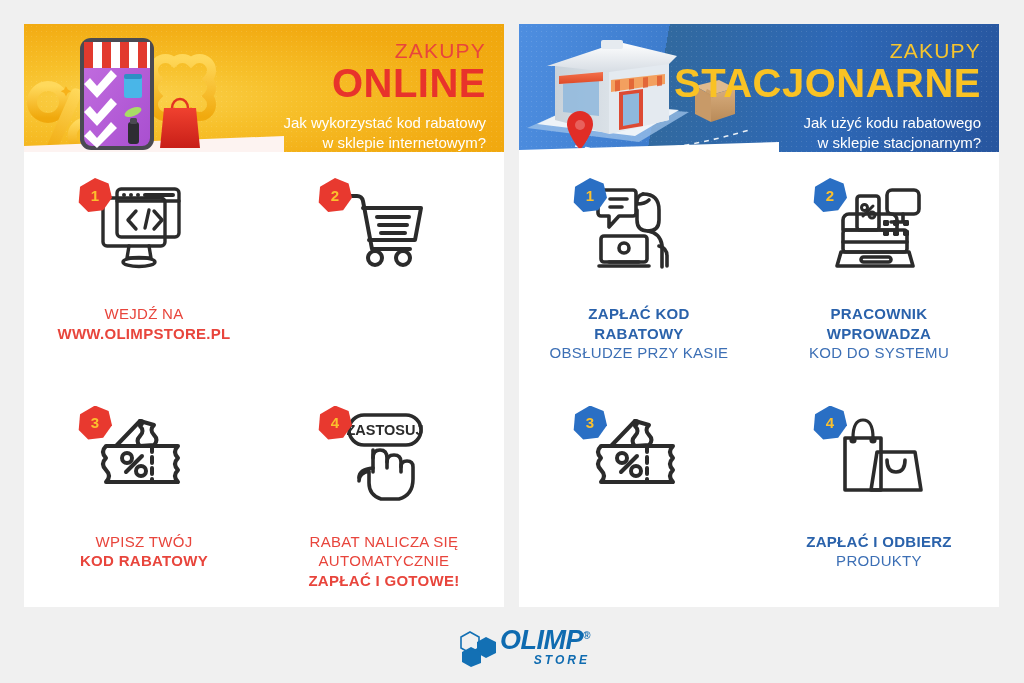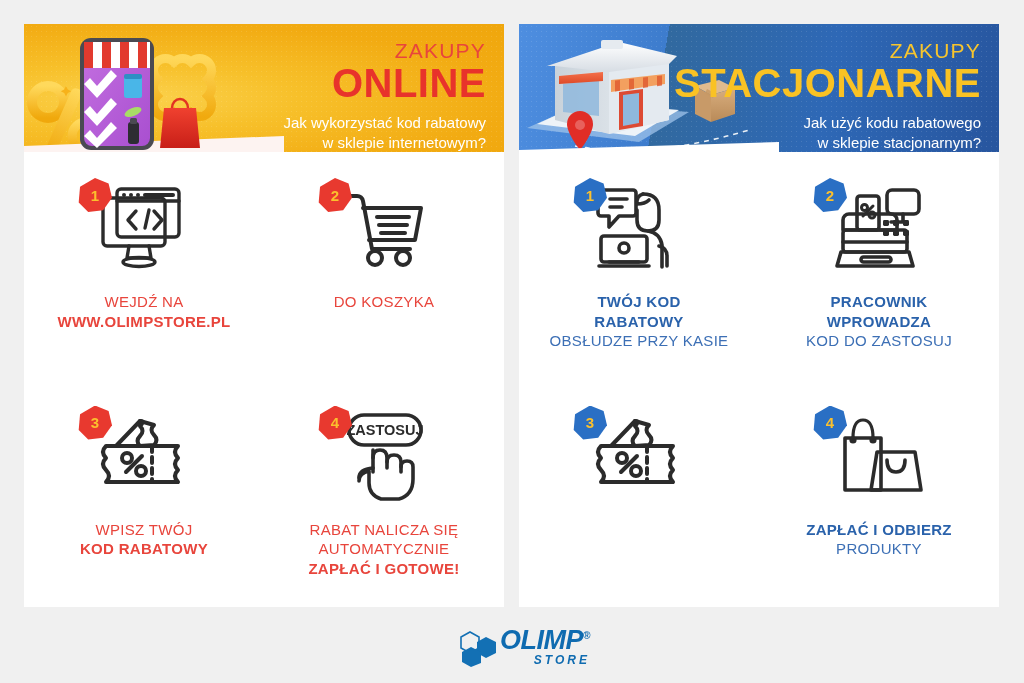--- a/index.html
+++ b/index.html
@@ -43,21 +43,21 @@
   .step { position: relative; display: flex; flex-direction: column; align-items: center;
           justify-content: flex-start; padding-top: 28px; }
   .icon-wrap { position: relative; width: 140px; height: 100px; display: flex;
                align-items: center; justify-content: center; }
   .badge { position: absolute; left: 4px; top: -2px; width: 34px; height: 34px;
            display: flex; align-items: center; justify-content: center;
            font-size: 15px; font-weight: 700; color: #fbc02d;
            clip-path: polygon(50% 0%, 90% 16%, 100% 58%, 74% 95%, 30% 100%, 2% 72%, 6% 26%); }
   .badge-red  { background: #e8392f; }
   .badge-blue { background: #2a6fc4; }
-  .caption { margin-top: 12px; text-align: center; line-height: 1.3; }
+  .caption { margin-top: 24px; text-align: center; line-height: 1.3; }
   .cap-line { display: block; font-size: 15px; letter-spacing: .3px; }
   .bold { font-weight: 700; }
   .cap-red  { color: #e8453c; }
   .cap-blue { color: #3c6fb5; }
   .cap-blue.bold { color: #2a62ab; }
 
   
   .footer { position: absolute; left: 12px; top: 612px; width: 1024px; height: 71px;
             display: flex; align-items: center; justify-content: center; }
   .logo { display: flex; align-items: flex-end; gap: 2px; }
@@ -185,21 +185,20 @@
               <path d="M30 24 h58 l-6 32 h-46"></path>
               <line x1="44" y1="33" x2="76" y2="33"></line>
               <line x1="46" y1="41" x2="74" y2="41"></line>
               <line x1="48" y1="49" x2="72" y2="49"></line>
               <circle cx="42" cy="74" r="7"></circle>
               <circle cx="70" cy="74" r="7"></circle>
             </g>
           </svg>
         </div>
         <div class="caption">
-          <span class="cap-line cap-red">DO KOSZYKA</span>
         </div>
       </div>
 
       <div class="step">
         <div class="icon-wrap">
           <div class="badge badge-red">3</div>
           <svg width="108" height="92" viewBox="0 0 108 92">
             <g fill="none" stroke="#2b2b2b" stroke-width="4" stroke-linecap="round" stroke-linejoin="round">
               <path d="M50 9 L26 34 h24 q-5 -5 0 -10 q5 -5 0 -10 q5 -5 0 -5 z"></path>
               <path d="M50 9 l14 4 q-5 5 0 10 q5 5 0 10 l-14 1"></path>
@@ -329,21 +328,21 @@
               <path d="M61 47 q12 2 14 14 v22"></path>
               <path d="M72 62 q8 2 8 10 v10"></path>
               <rect x="14" y="52" width="46" height="26" rx="3"></rect>
               <circle cx="37" cy="64" r="5"></circle>
               <line x1="12" y1="82" x2="62" y2="82"></line>
               <line x1="22" y1="78" x2="52" y2="78"></line>
             </g>
           </svg>
         </div>
         <div class="caption">
-          <span class="cap-line cap-blue bold">TWÓJ KOD</span>
+          <span class="cap-line cap-blue bold">ZAPŁAĆ KOD</span>
           <span class="cap-line cap-blue bold">RABATOWY</span>
           <span class="cap-line cap-blue">OBSŁUDZE PRZY KASIE</span>
         </div>
       </div>
 
       <div class="step">
         <div class="icon-wrap">
           <div class="badge badge-blue">2</div>
           <svg width="104" height="92" viewBox="0 0 104 92">
             <g fill="none" stroke="#2b2b2b" stroke-width="3.6" stroke-linecap="round" stroke-linejoin="round">
@@ -367,21 +366,21 @@
             <g fill="none" stroke="#2b2b2b" stroke-width="3" stroke-linecap="round">
               <line x1="36" y1="32" x2="46" y2="22"></line>
               <circle cx="37.5" cy="23.5" r="3"></circle>
               <circle cx="45" cy="31" r="3"></circle>
             </g>
           </svg>
         </div>
         <div class="caption">
           <span class="cap-line cap-blue bold">PRACOWNIK</span>
           <span class="cap-line cap-blue bold">WPROWADZA</span>
-          <span class="cap-line cap-blue">KOD DO ZASTOSUJ</span>
+          <span class="cap-line cap-blue">KOD DO SYSTEMU</span>
         </div>
       </div>
 
       <div class="step">
         <div class="icon-wrap">
           <div class="badge badge-blue">3</div>
           <svg width="108" height="92" viewBox="0 0 108 92">
             <g fill="none" stroke="#2b2b2b" stroke-width="4" stroke-linecap="round" stroke-linejoin="round">
               <path d="M50 9 L26 34 h24 q-5 -5 0 -10 q5 -5 0 -10 q5 -5 0 -5 z"></path>
               <path d="M50 9 l14 4 q-5 5 0 10 q5 5 0 10 l-14 1"></path>

